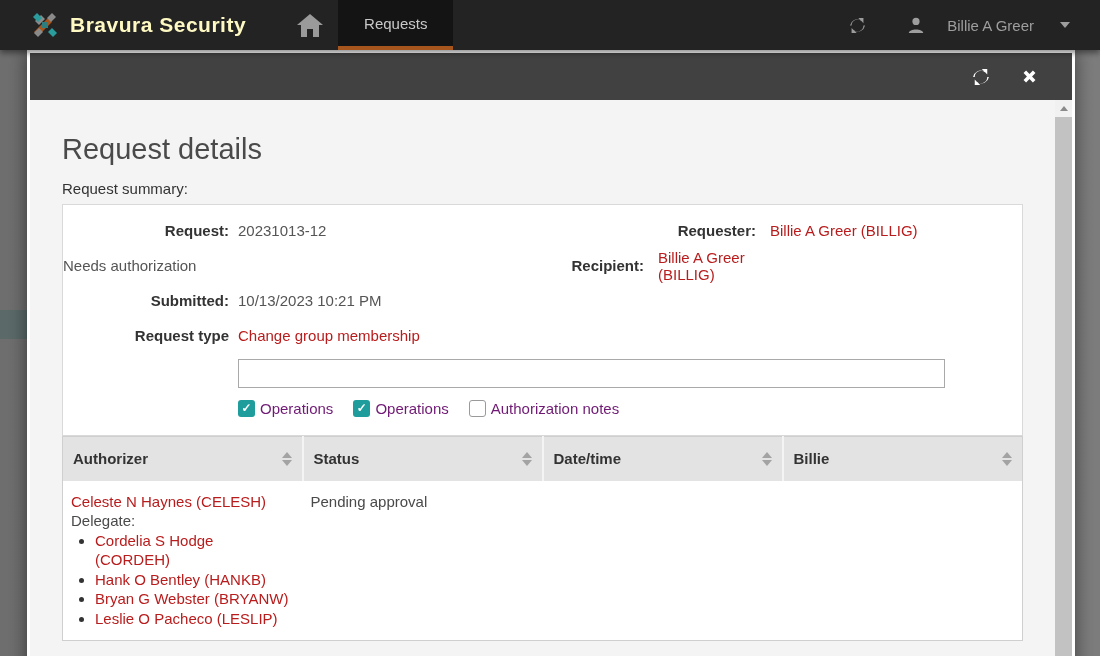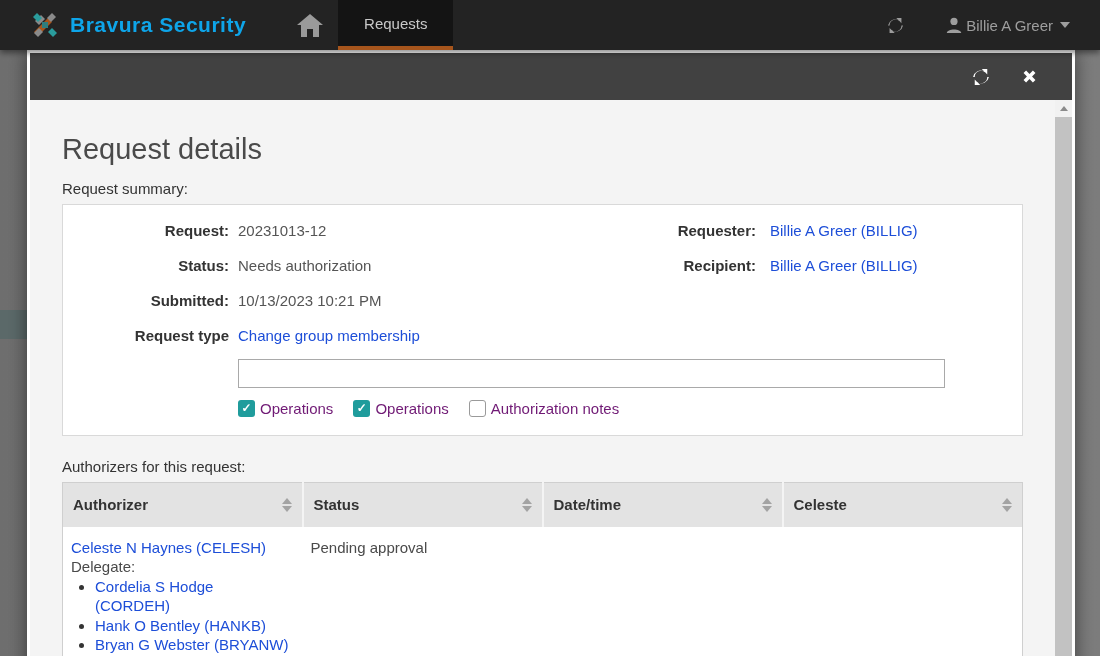--- a/index.html
+++ b/index.html
@@ -7,27 +7,27 @@
   body { font-family:"Liberation Sans", sans-serif; font-size:15px; color:#4a4a4a; }
 
   .page { position:relative; width:1100px; height:656px; overflow:hidden;
           background:linear-gradient(90deg,#6f6f6f,#7d7d7d); }
 
   
   .navbar { position:absolute; top:0; left:0; width:1100px; height:50px;
             background:#232323; display:flex; align-items:stretch; z-index:5;
             box-shadow:0 3px 6px rgba(0,0,0,.45); }
   .brand { display:flex; align-items:center; gap:8px; padding-left:28px; }
-  .brand-text { color:#0ea5e9; font-size:21px; font-weight:700; letter-spacing:.5px; }
+  .brand-text { color:#fef9c3; font-size:21px; font-weight:700; letter-spacing:.5px; }
   .home-btn { width:56px; margin-left:36px; display:flex; align-items:center; justify-content:center; cursor:pointer; }
   .nav-tab { display:flex; align-items:center; padding:16px 26px; background:#141414;
              color:#c9c9c9; font-size:15px; border-bottom:4px solid #a6551c; cursor:pointer; }
   .nav-spacer { flex:1; }
   .nav-refresh { display:flex; align-items:center; margin-right:40px; cursor:pointer; }
-  .nav-user { display:flex; align-items:center; gap:3px; margin-right:30px; color:#9e9e9e; font-size:15px; cursor:pointer; }
+  .nav-user { display:flex; align-items:center; gap:22px; margin-right:30px; color:#9e9e9e; font-size:15px; cursor:pointer; }
   .caret-down { width:0; height:0; border-left:5px solid transparent; border-right:5px solid transparent;
                 border-top:6px solid #9e9e9e; margin-left:4px; }
 
   
   .overlay-band { position:absolute; left:0; top:310px; width:27px; height:29px; background:#5c6a6a; }
 
   
   .modal { position:absolute; left:27px; top:50px; width:1048px; height:700px;
            background:#ffffff; padding:3px; box-shadow:0 0 18px rgba(0,0,0,.5); }
   .modal-header { height:47px; background:#414141; display:flex; align-items:center;
@@ -46,21 +46,21 @@
 
   .page-title { font-size:29px; font-weight:400; color:#4a4a4a; margin-top:30px; line-height:38px; }
   .section-label { font-size:15px; color:#333; margin-top:12px; margin-bottom:7px; }
 
   
   .summary-panel { background:#fff; border:1px solid #d9d9d9; padding:8px 0 12px; }
   .srow { display:grid; grid-template-columns:175px 420px 112px auto; align-items:center; min-height:35px; }
   .flabel { font-weight:700; color:#333; text-align:right; padding-right:9px; }
   .flabel2 { font-weight:700; color:#333; text-align:right; padding-right:14px; }
   .fvalue { color:#555; }
-  a.tlink { color:#1d4ed8; text-decoration:none; cursor:pointer; }
+  a.tlink { color:#b91c1c; text-decoration:none; cursor:pointer; }
   .notes-input { grid-column:2 / 5; width:707px; height:29px; border:1px solid #a9a9a9;
                  background:#fff; font-family:"Liberation Sans",sans-serif; font-size:15px; padding:0 6px; }
   .cbrow { grid-column:2 / 5; display:flex; align-items:center; gap:20px; }
   .cbitem { display:flex; align-items:center; gap:5px; cursor:pointer; }
   .cbox { width:17px; height:17px; border-radius:3px; display:flex; align-items:center; justify-content:center; }
   .cbox.checked { background:#1f9c9c; color:#fff; font-size:12px; font-weight:700; }
   .cbox.unchecked { background:#fff; border:1px solid #9a9a9a; }
   .cblabel { color:#701a75; }
 
   
@@ -160,21 +160,20 @@
       <div class="summary-panel">
 
         <div class="srow">
           <span class="flabel">Request:</span>
           <span class="fvalue">20231013-12</span>
           <span class="flabel2">Requester:</span>
           <span class="fvalue"><a class="tlink">Billie A Greer (BILLIG)</a></span>
         </div>
 
         <div class="srow">
-          <span class="flabel">Status:</span>
           <span class="fvalue">Needs authorization</span>
           <span class="flabel2">Recipient:</span>
           <span class="fvalue"><a class="tlink">Billie A Greer (BILLIG)</a></span>
         </div>
 
         <div class="srow">
           <span class="flabel">Submitted:</span>
           <span class="fvalue">10/13/2023 10:21 PM</span>
           <span></span>
             <span></span>
@@ -202,21 +201,20 @@
               <span class="cblabel">Operations</span>
             </span>
             <span class="cbitem">
               <span class="cbox unchecked"></span>
               <span class="cblabel">Authorization notes</span>
             </span>
           </div>
         </div>
       </div>
 
-      <div class="section-label" style="margin-top:22px;">Authorizers for this request:</div>
 
       <table class="auth-table">
         <thead>
           <tr>
             <th>
               <span>Authorizer</span>
               <span class="sort-icon">
                   <span class="up"></span>
                   <span class="down"></span>
                 </span>
@@ -229,21 +227,21 @@
                 </span>
             </th>
             <th>
               <span>Date/time</span>
               <span class="sort-icon">
                   <span class="up"></span>
                   <span class="down"></span>
                 </span>
             </th>
             <th>
-              <span>Celeste</span>
+              <span>Billie</span>
               <span class="sort-icon">
                   <span class="up"></span>
                   <span class="down"></span>
                 </span>
             </th>
           </tr>
         </thead>
         <tbody>
           <tr>
             <td>

